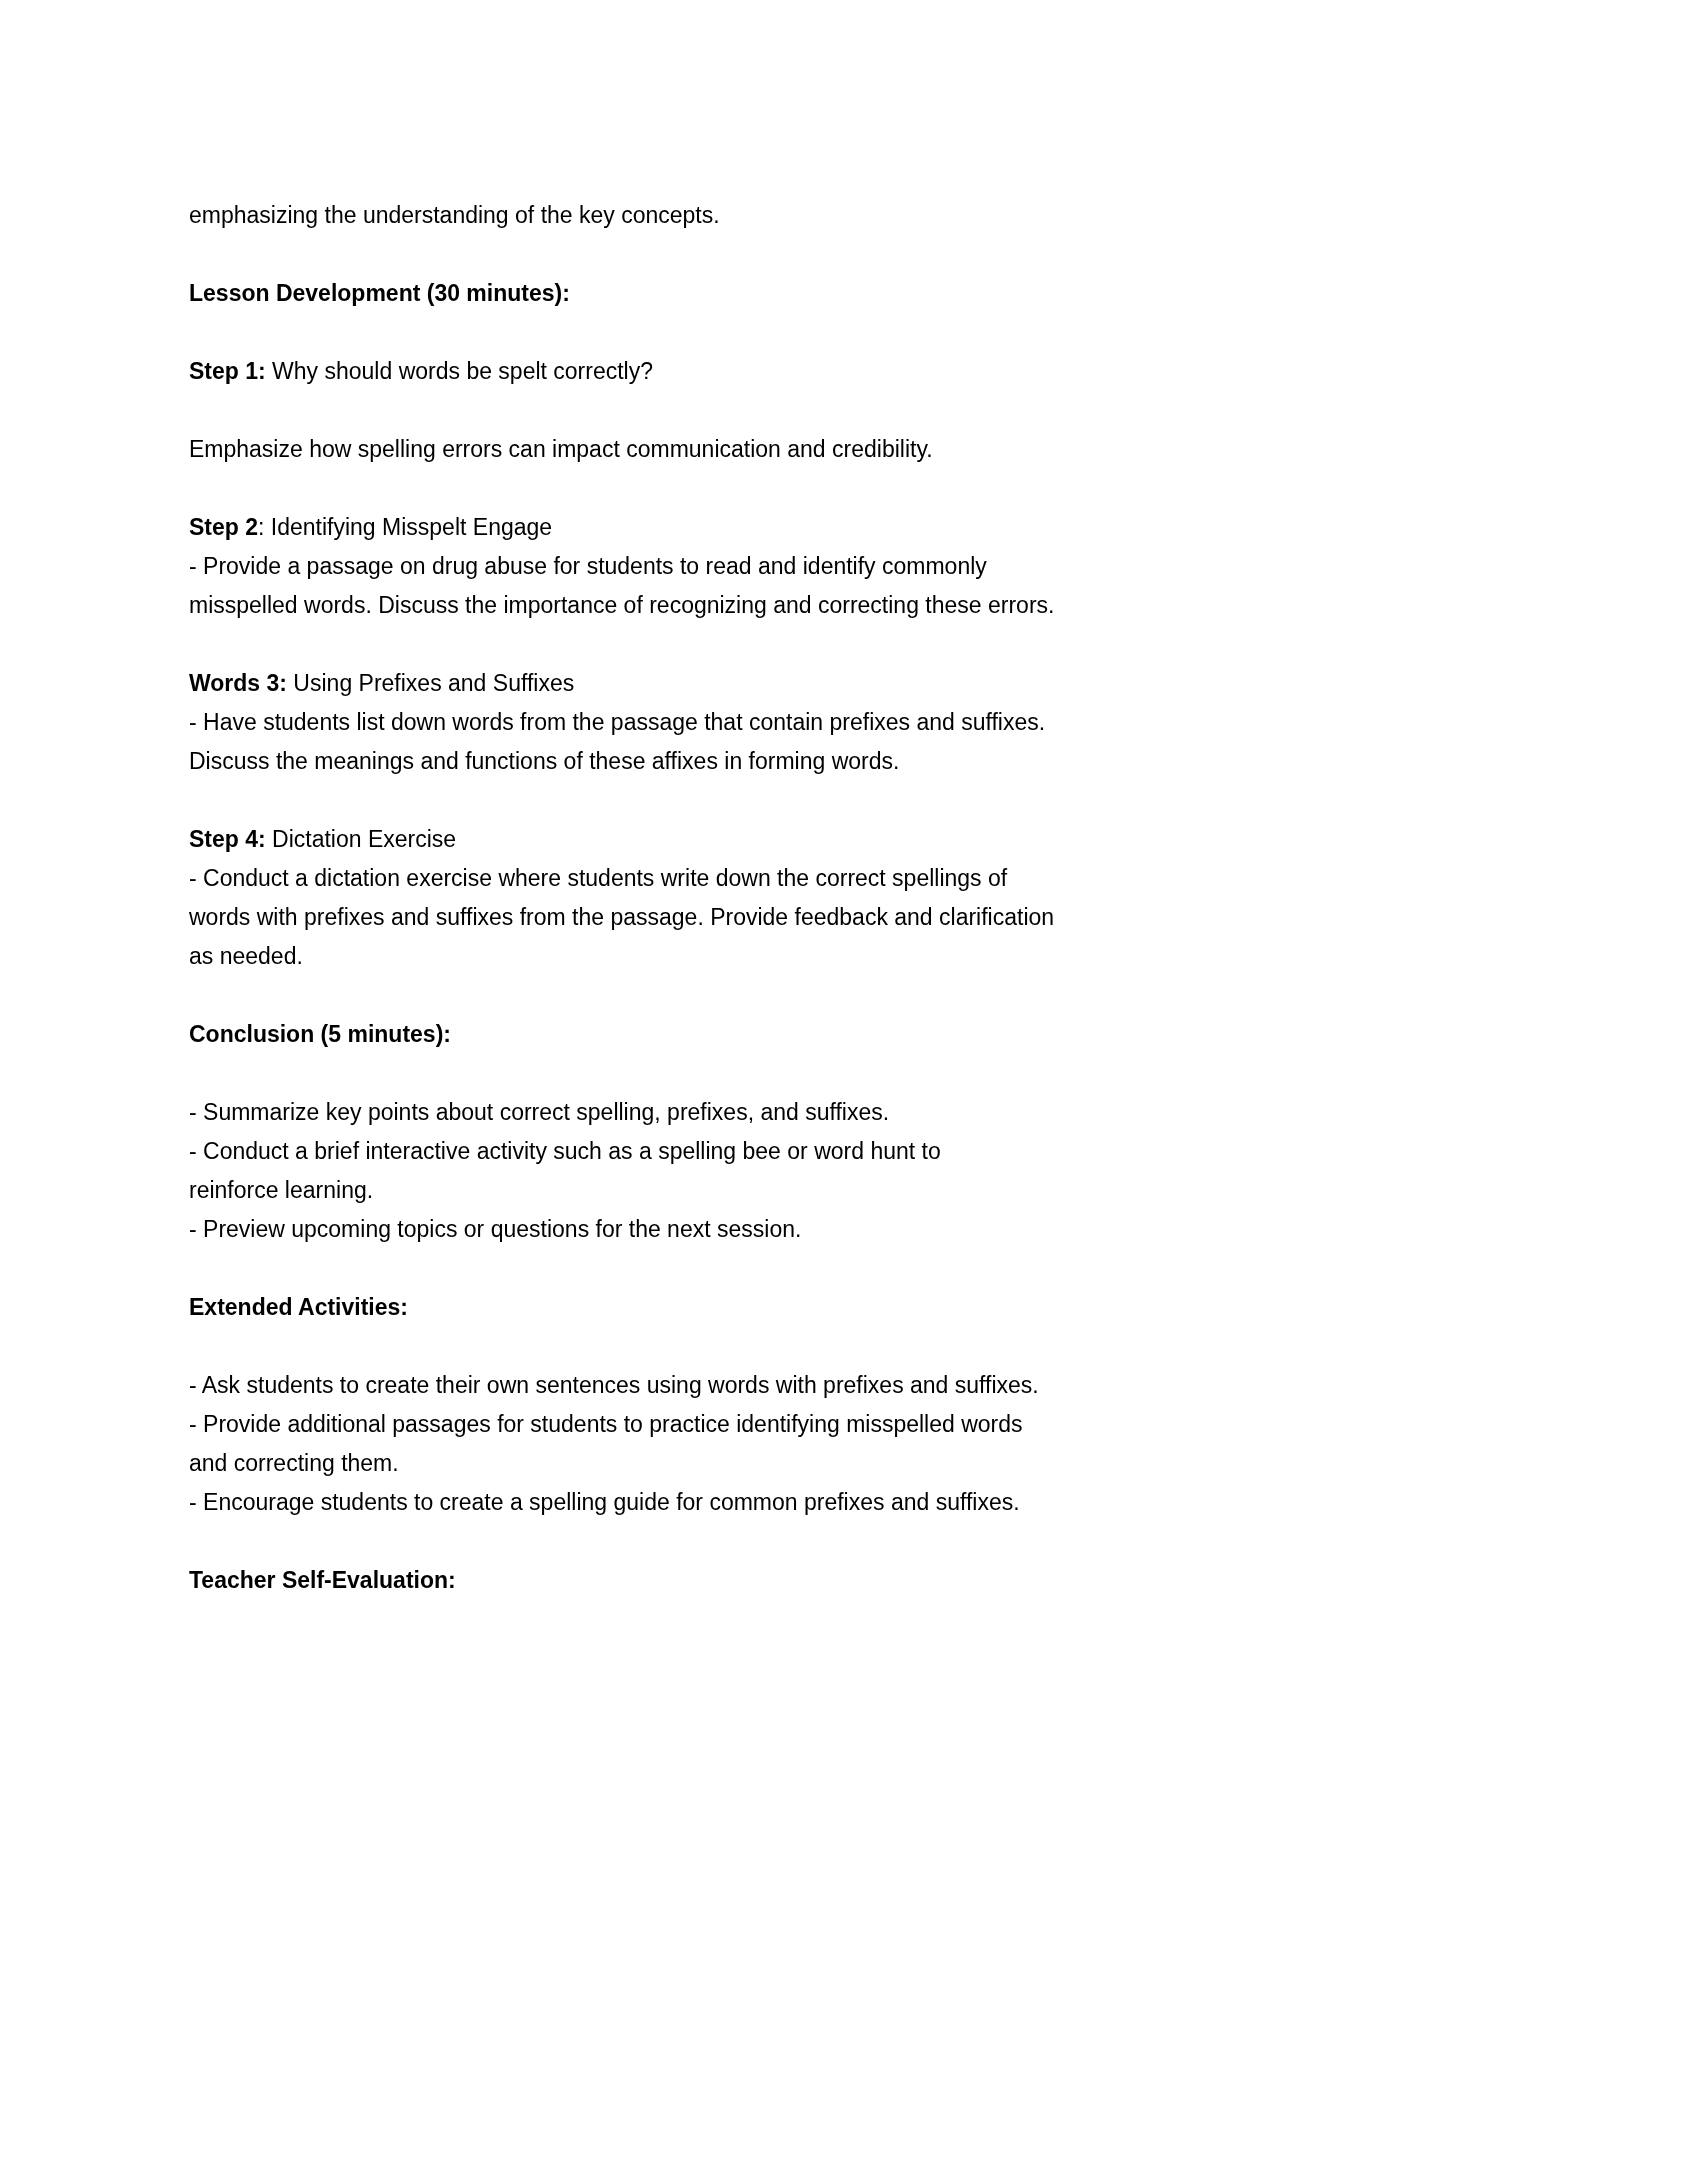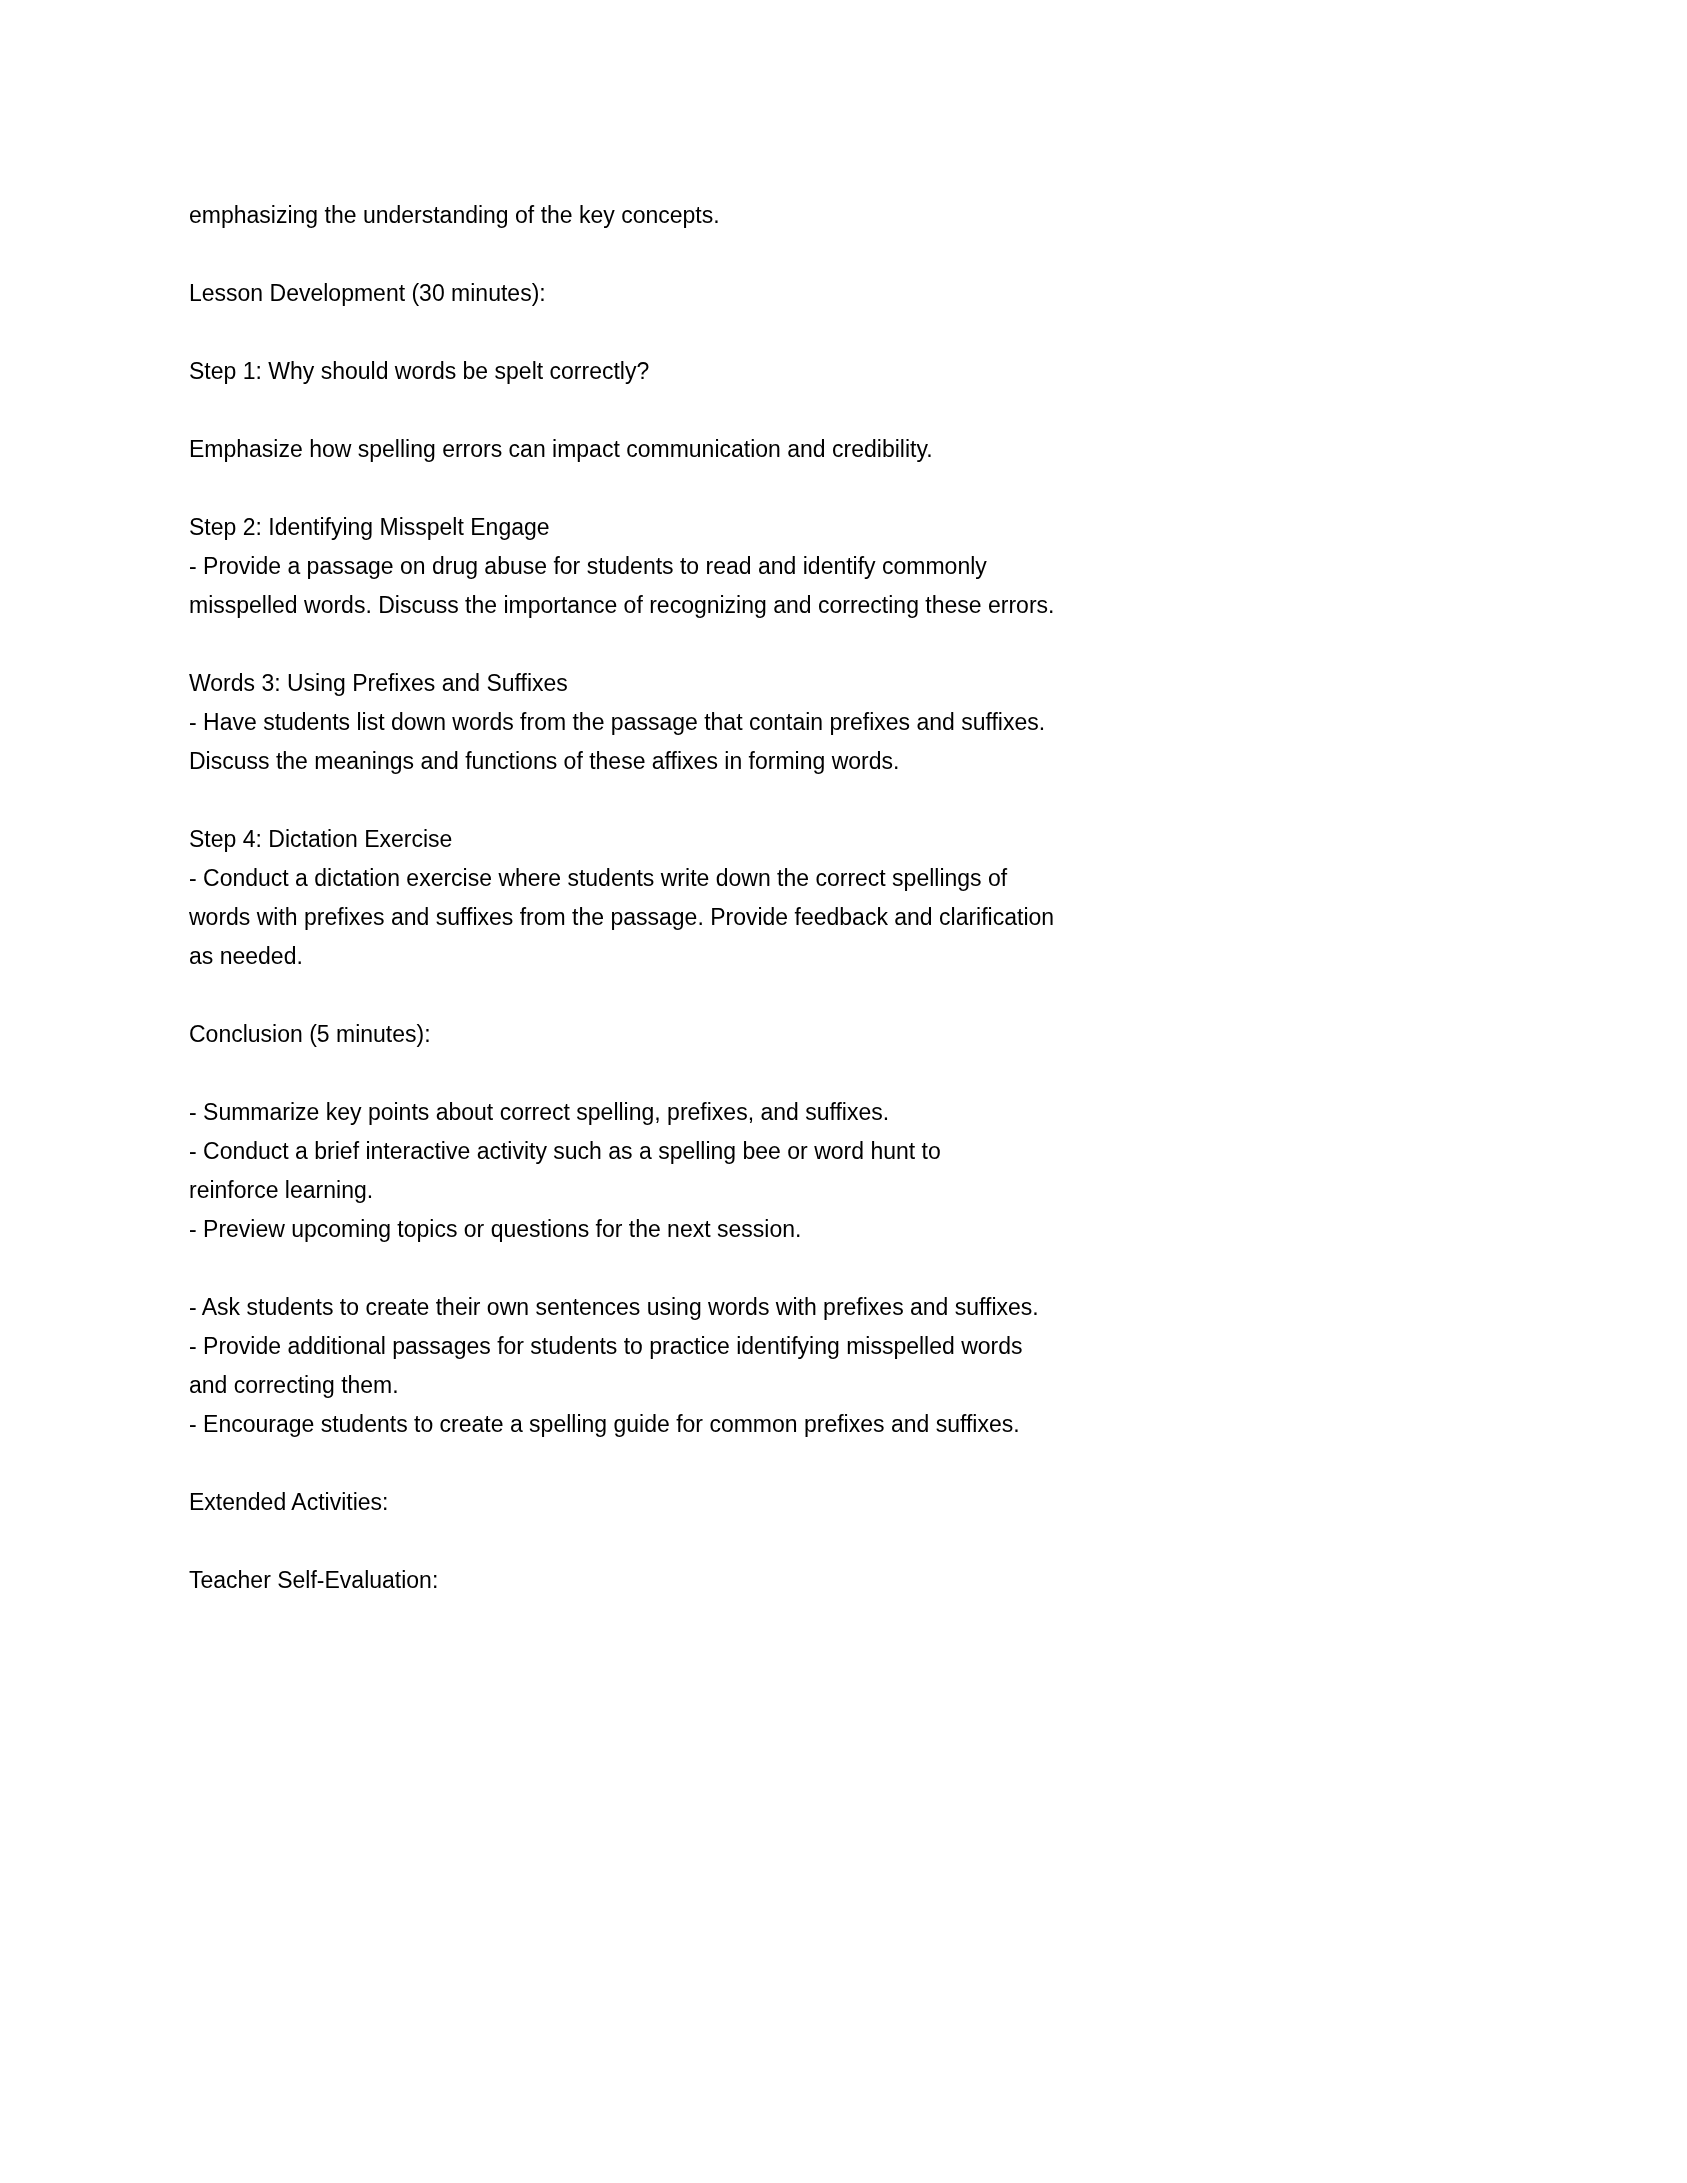--- a/index.html
+++ b/index.html
@@ -23,34 +23,34 @@
     left: 189px;
     top: 196px;
     width: 1317px;
     white-space: nowrap; 
   }
   .doc p {
     margin: 0 0 39px 0;
     padding: 0;
   }
   .doc .b {
-    font-weight: normal;
+    font-weight: bold;
   }
 </style>
 </head>
 <body>
 
 <div class="page">
   <div class="doc" id="doc">
       <p><span>emphasizing the understanding of the key concepts.</span></p>
       <p><span class="b">Lesson Development (30 minutes):</span></p>
       <p><span class="b">Step 1:</span><span> Why should words be spelt correctly?</span><br><br><span>Emphasize how spelling errors can impact communication and credibility.</span></p>
       <p><span class="b">Step 2</span><span>: Identifying Misspelt Engage</span><br><span>- Provide a passage on drug abuse for students to read and identify commonly</span><br><span>misspelled words. Discuss the importance of recognizing and correcting these errors.</span></p>
       <p><span class="b">Words 3:</span><span> Using Prefixes and Suffixes</span><br><span>- Have students list down words from the passage that contain prefixes and suffixes.</span><br><span>Discuss the meanings and functions of these affixes in forming words.</span></p>
       <p><span class="b">Step 4:</span><span> Dictation Exercise</span><br><span>- Conduct a dictation exercise where students write down the correct spellings of</span><br><span>words with prefixes and suffixes from the passage. Provide feedback and clarification</span><br><span>as needed.</span></p>
       <p><span class="b">Conclusion (5 minutes):</span></p>
       <p><span>- Summarize key points about correct spelling, prefixes, and suffixes.</span><br><span>- Conduct a brief interactive activity such as a spelling bee or word hunt to</span><br><span>reinforce learning.</span><br><span>- Preview upcoming topics or questions for the next session.</span></p>
+      <p><span class="b">Extended Activities:</span></p>
       <p><span>- Ask students to create their own sentences using words with prefixes and suffixes.</span><br><span>- Provide additional passages for students to practice identifying misspelled words</span><br><span>and correcting them.</span><br><span>- Encourage students to create a spelling guide for common prefixes and suffixes.</span></p>
-      <p><span class="b">Extended Activities:</span></p>
       <p><span class="b">Teacher Self-Evaluation:</span></p>
     </div>
 </div>
 
 
 </body></html>

